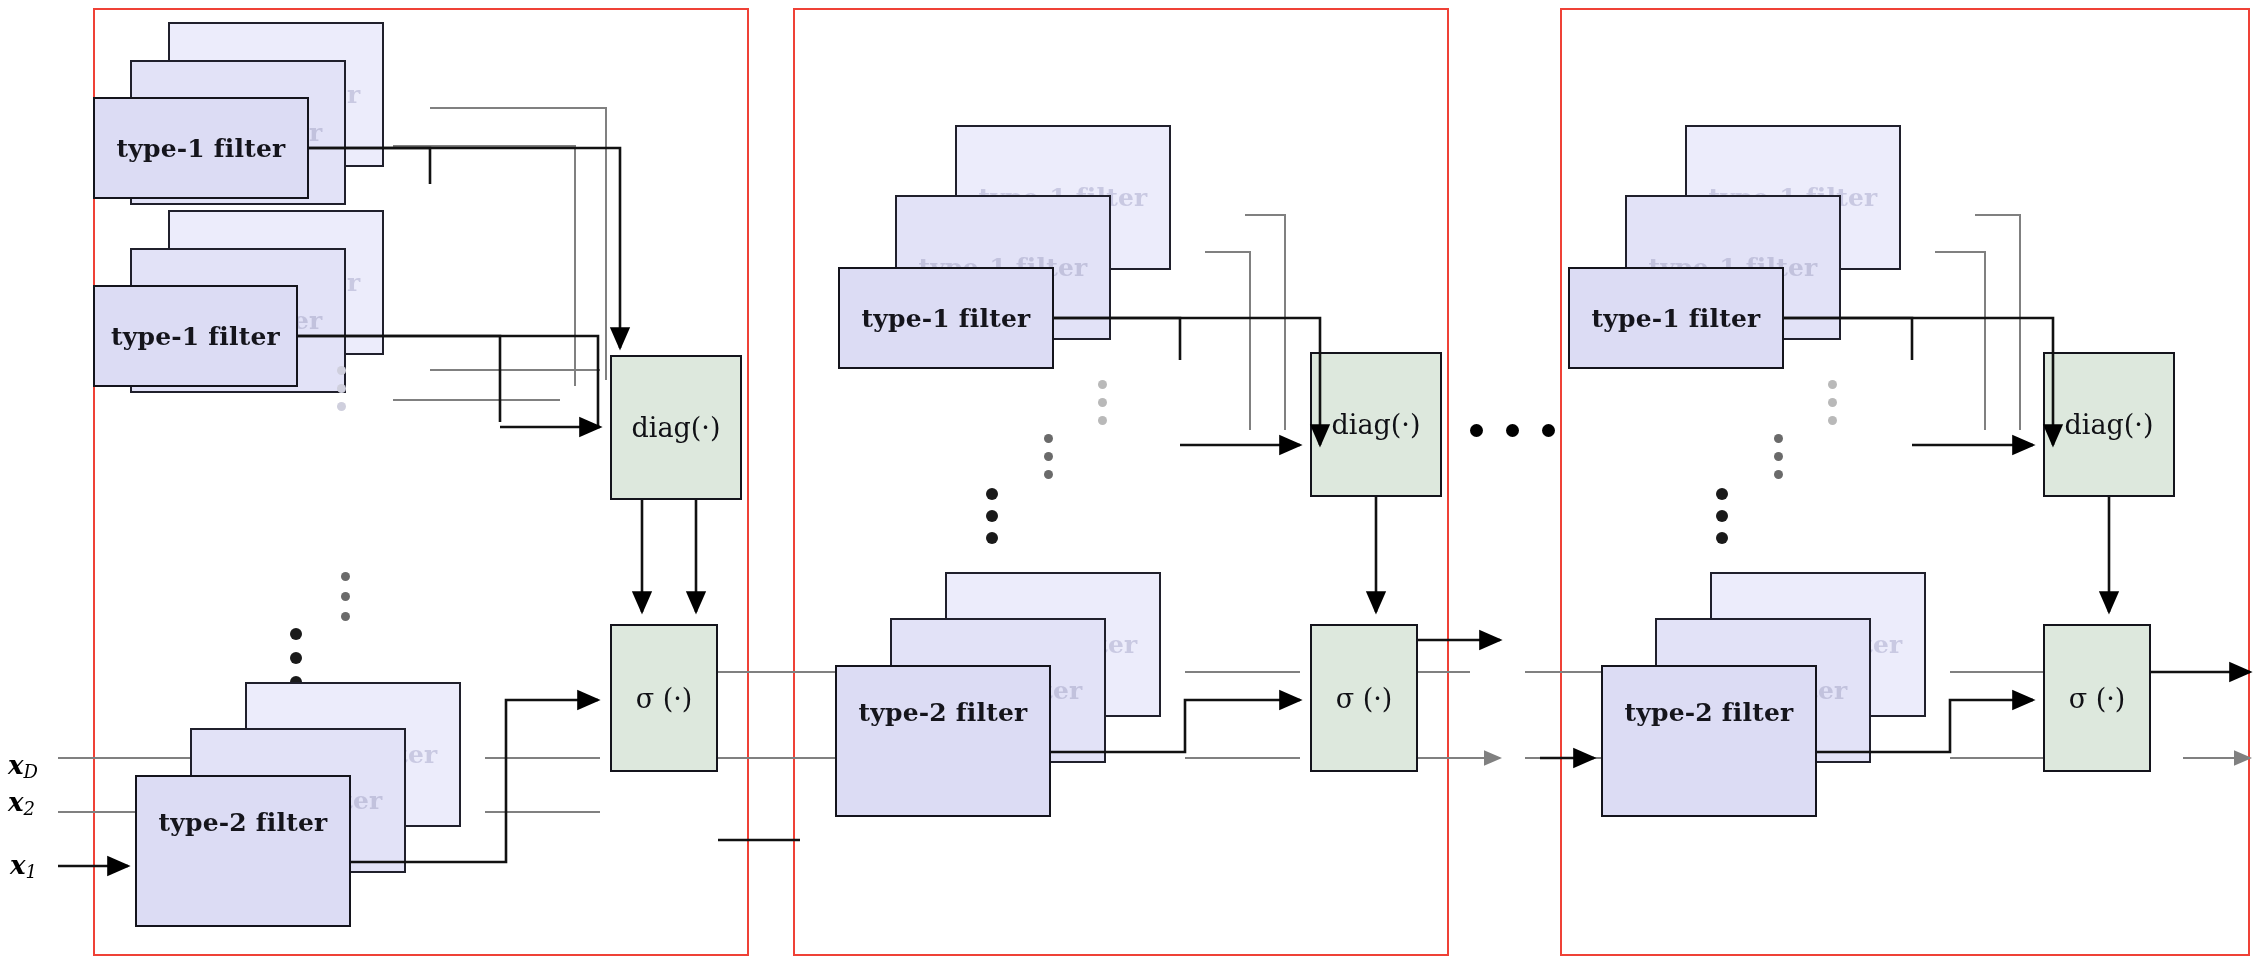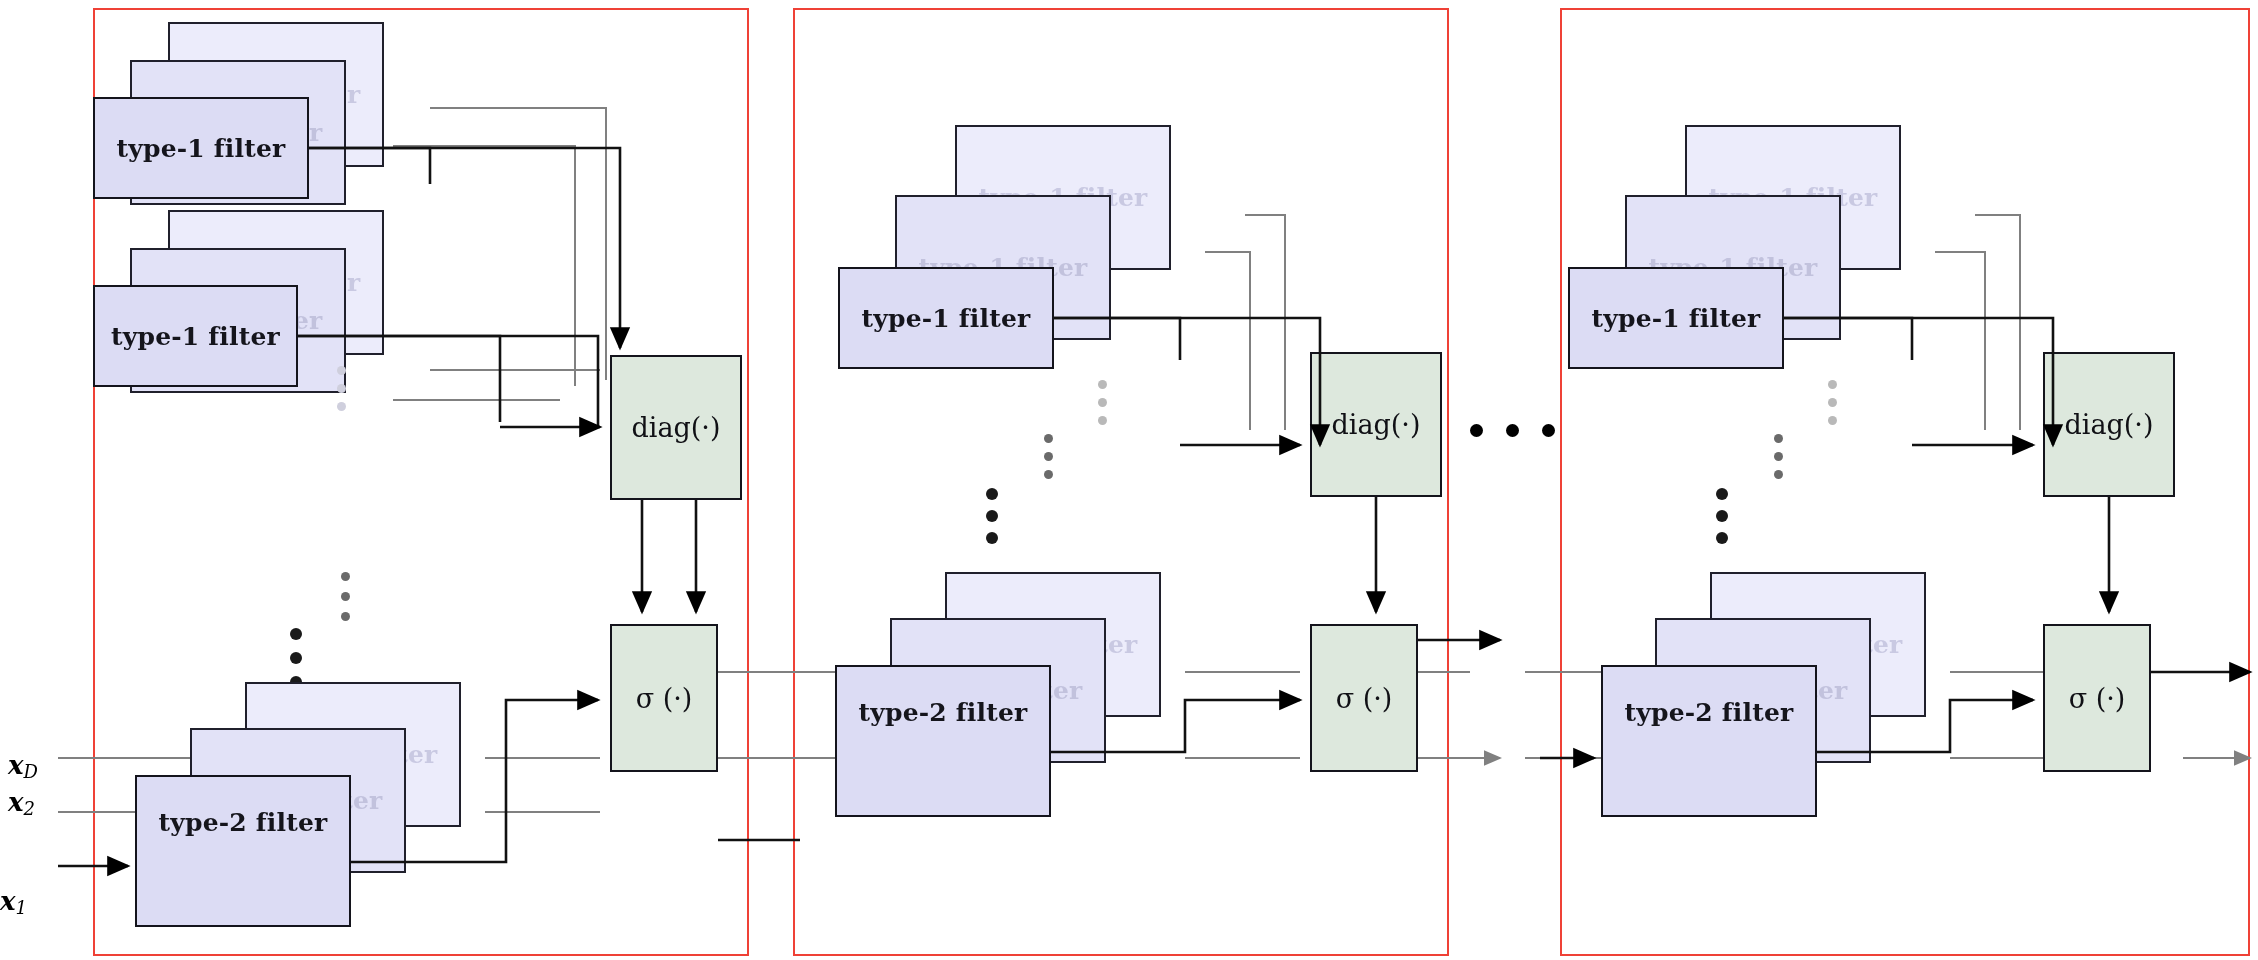--- a/index.html
+++ b/index.html
@@ -327,17 +327,17 @@
       <path d="M2151,672 L2250,672" marker-end="url(#ahB)"></path>
     </g>
   </svg>
 
   <div class="inlabel" style="left:8px;top:722px;margin-top:28px;">
     <span class="bm">x</span><span class="sub">D</span>
   </div>
   <div class="inlabel" style="left:8px;top:787px;">
     <span class="bm">x</span><span class="sub">2</span>
   </div>
-  <div class="inlabel" style="left:0;top:850px;margin-top:36px;">
+  <div class="inlabel" style="left:10px;top:850px;">
     <span class="bm">x</span><span class="sub">1</span>
   </div>
 
 </div>
 
 </body></html>

